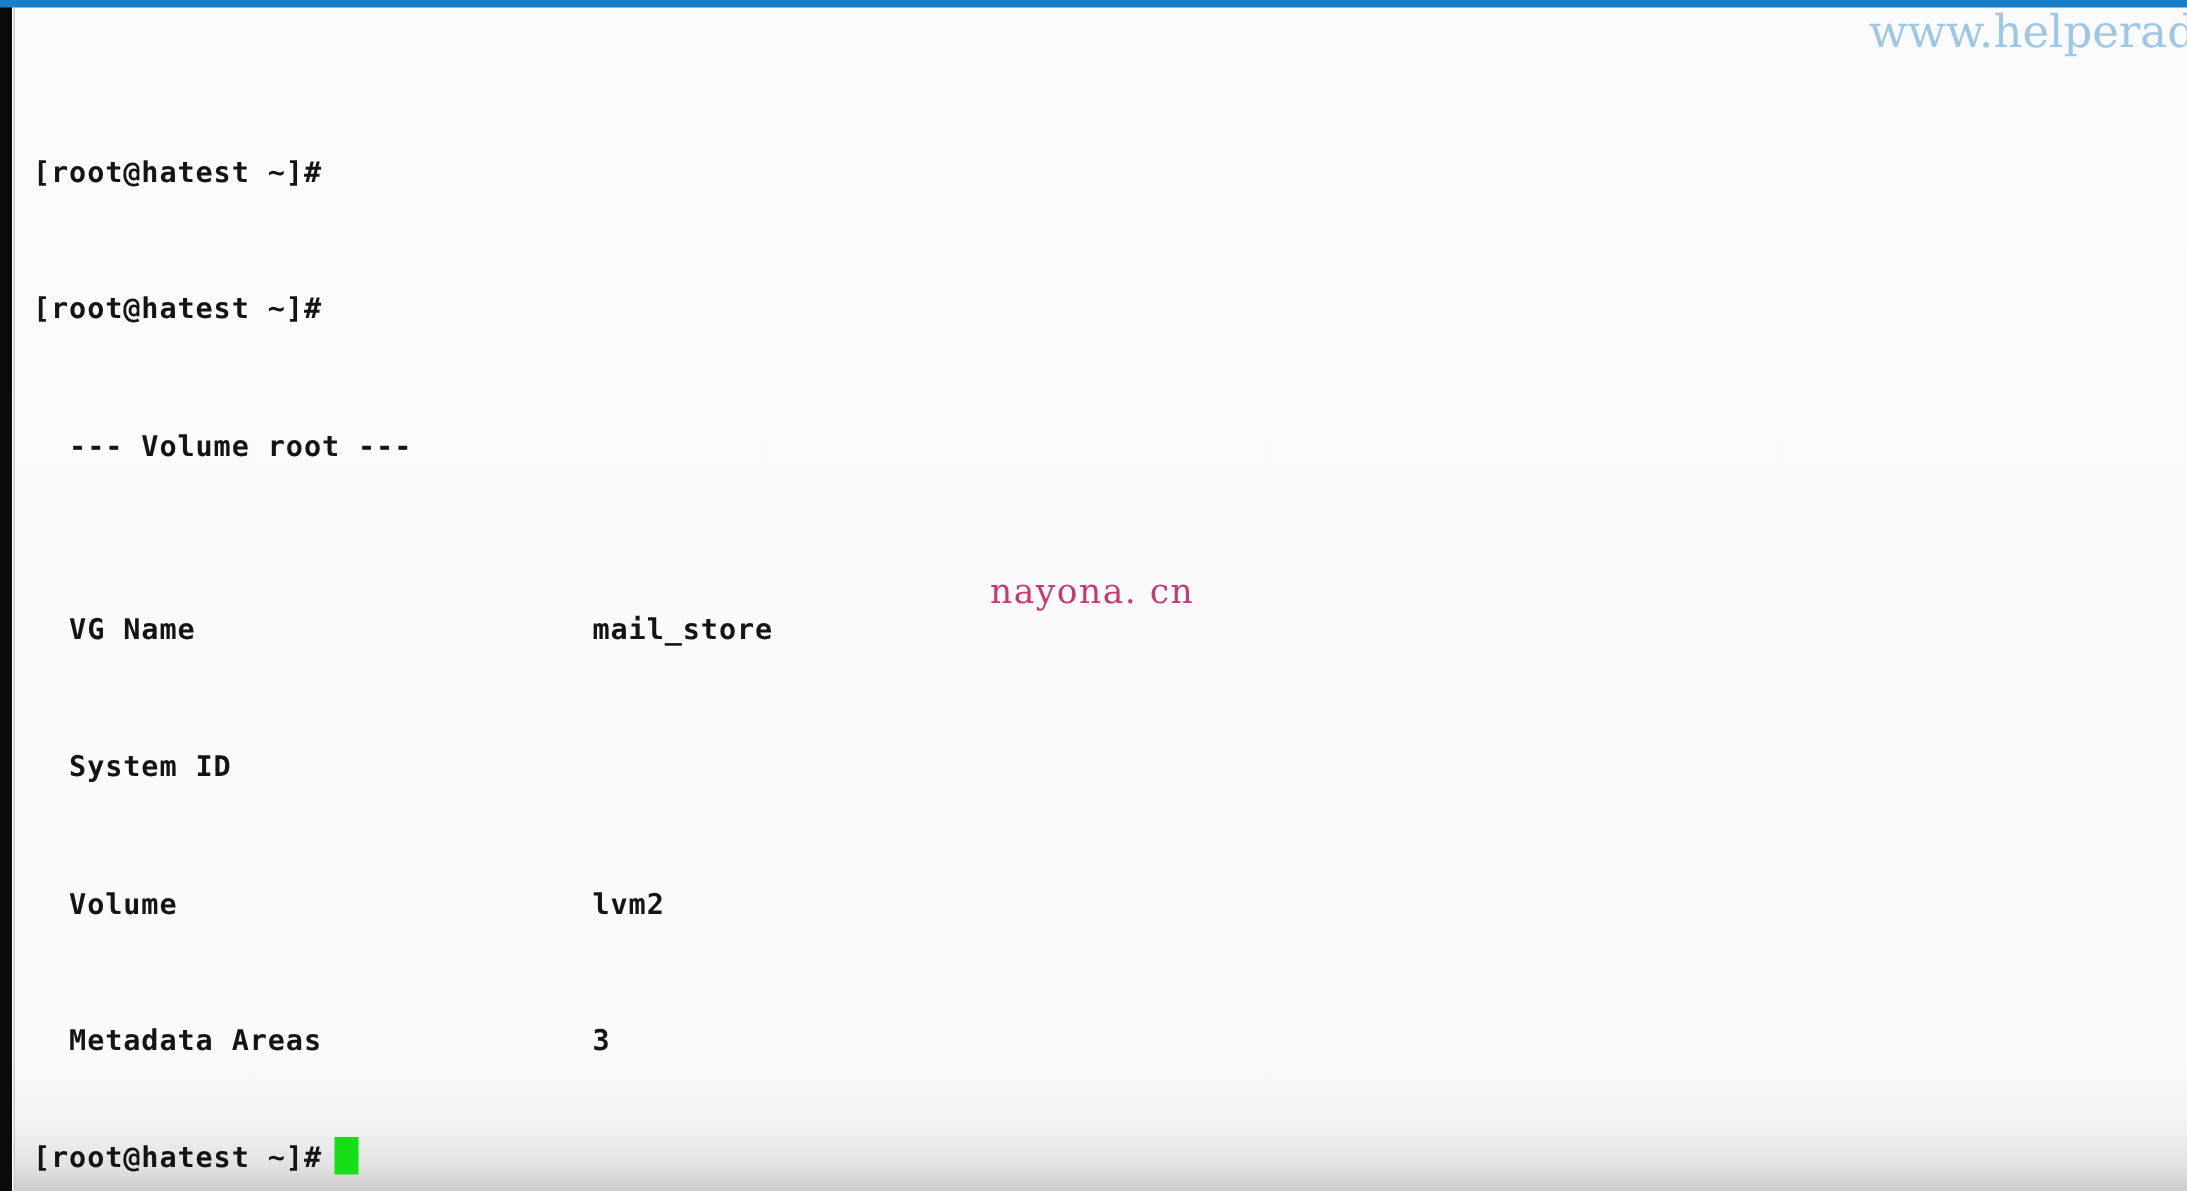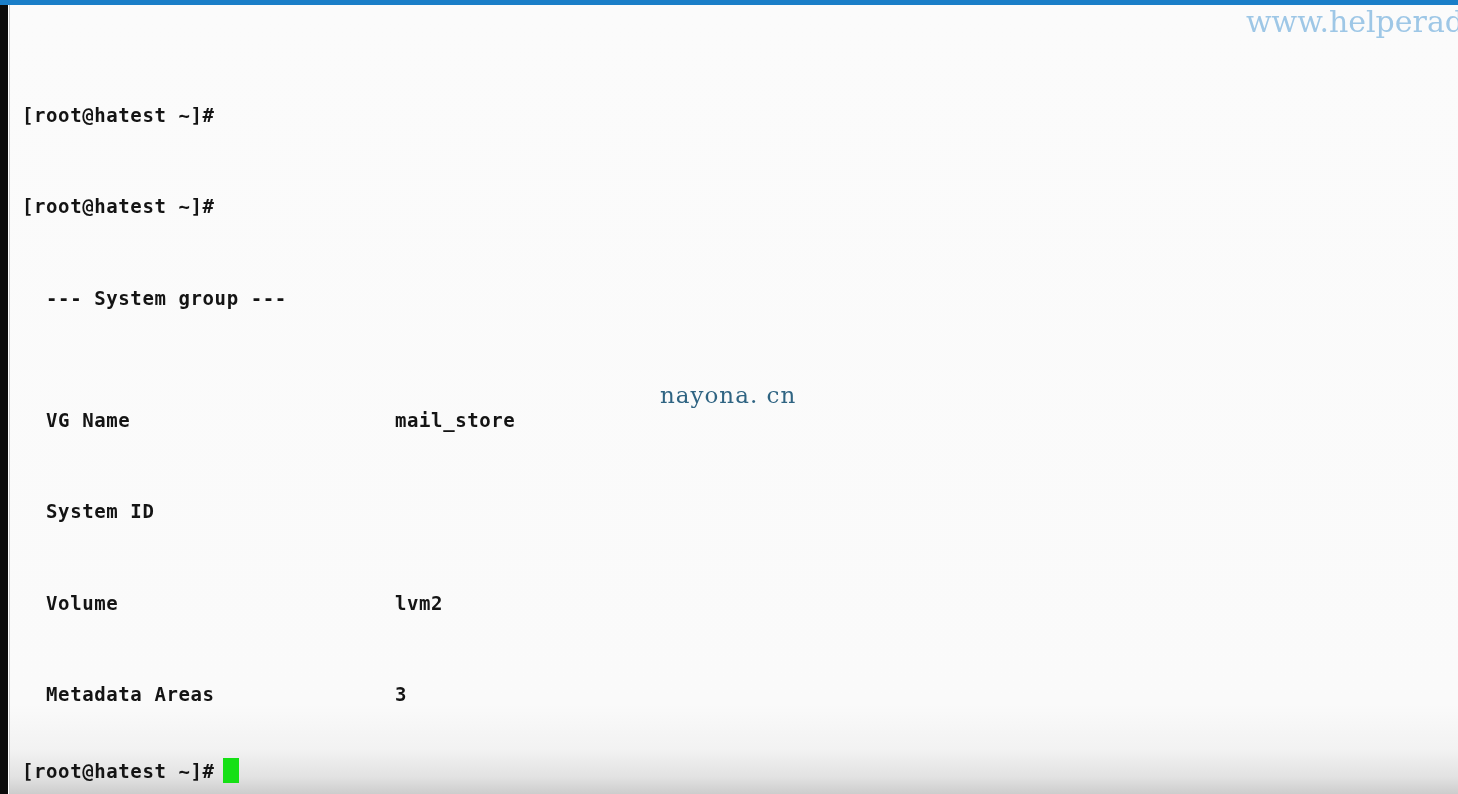--- a/index.html
+++ b/index.html
@@ -108,21 +108,21 @@
     vertical-align: -5px;
     margin-left: 8px;
   }
 
   
   .wm-pink {
     position: absolute;
     left: 660px;
     top: 382px;
     z-index: 4;
-    color: #0c4a6e;
+    color: #be185d;
     opacity: 0.85;
     font-family: "DejaVu Serif", "Liberation Serif", serif;
     font-size: 23px;
     letter-spacing: 1px;
     white-space: pre;
   }
 
   .wm-blue {
     position: absolute;
     right: -6px;
@@ -143,21 +143,21 @@
 
   <div class="paper"></div>
   <div class="top-bar"></div>
   <div class="left-strip"></div>
   <div class="left-rule"></div>
 
   <div class="term-text">
 
     <div class="line">[root@hatest ~]#</div>
     <div class="line">[root@hatest ~]#</div>
-    <div class="line">  --- System group ---</div>
+    <div class="line">  --- Volume root ---</div>
 
     <div class="row">
       <span class="label">  VG Name</span>
       <span class="value">mail_store</span>
     </div>
     <div class="row">
       <span class="label">  System ID</span>
       <span class="value"></span>
     </div>
     <div class="row">

